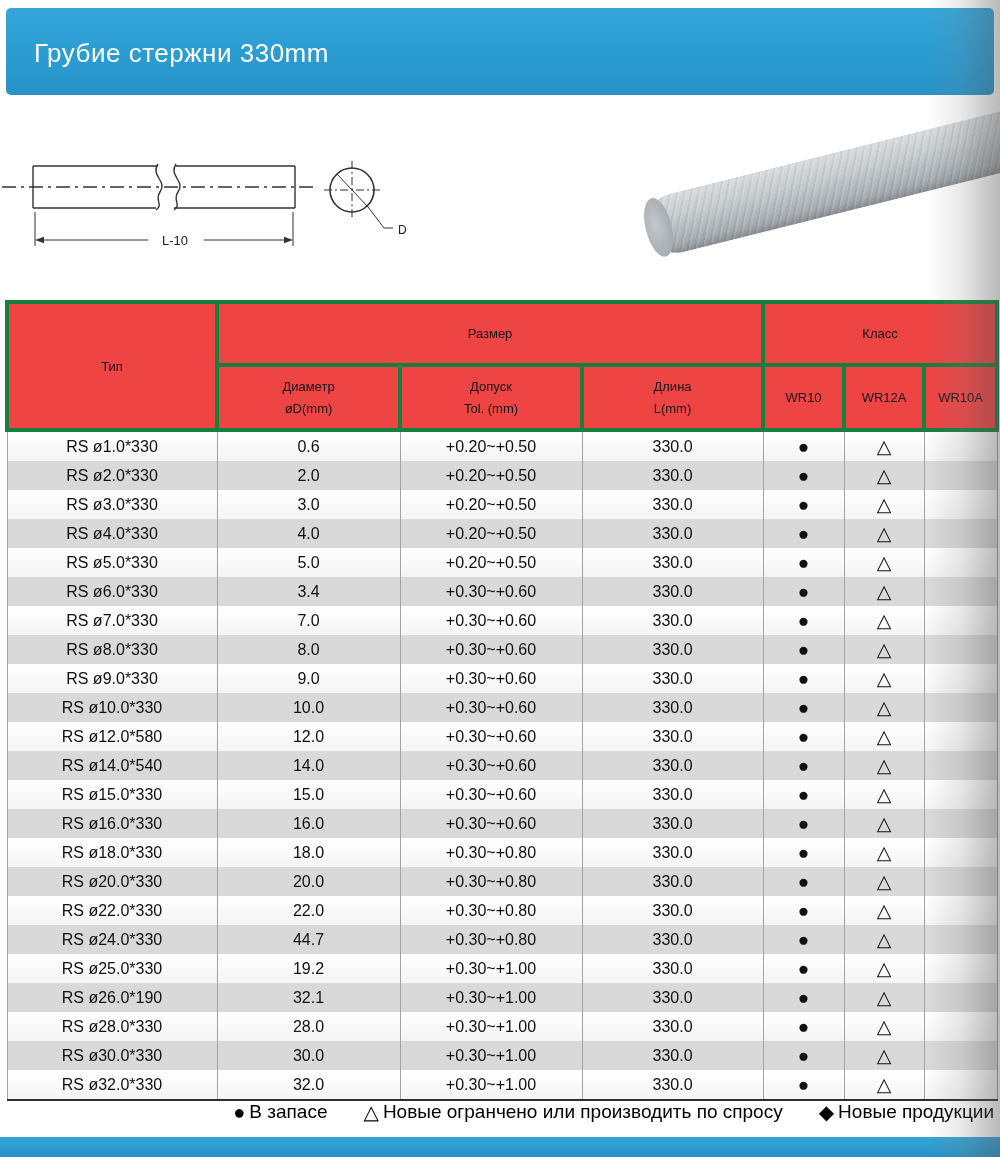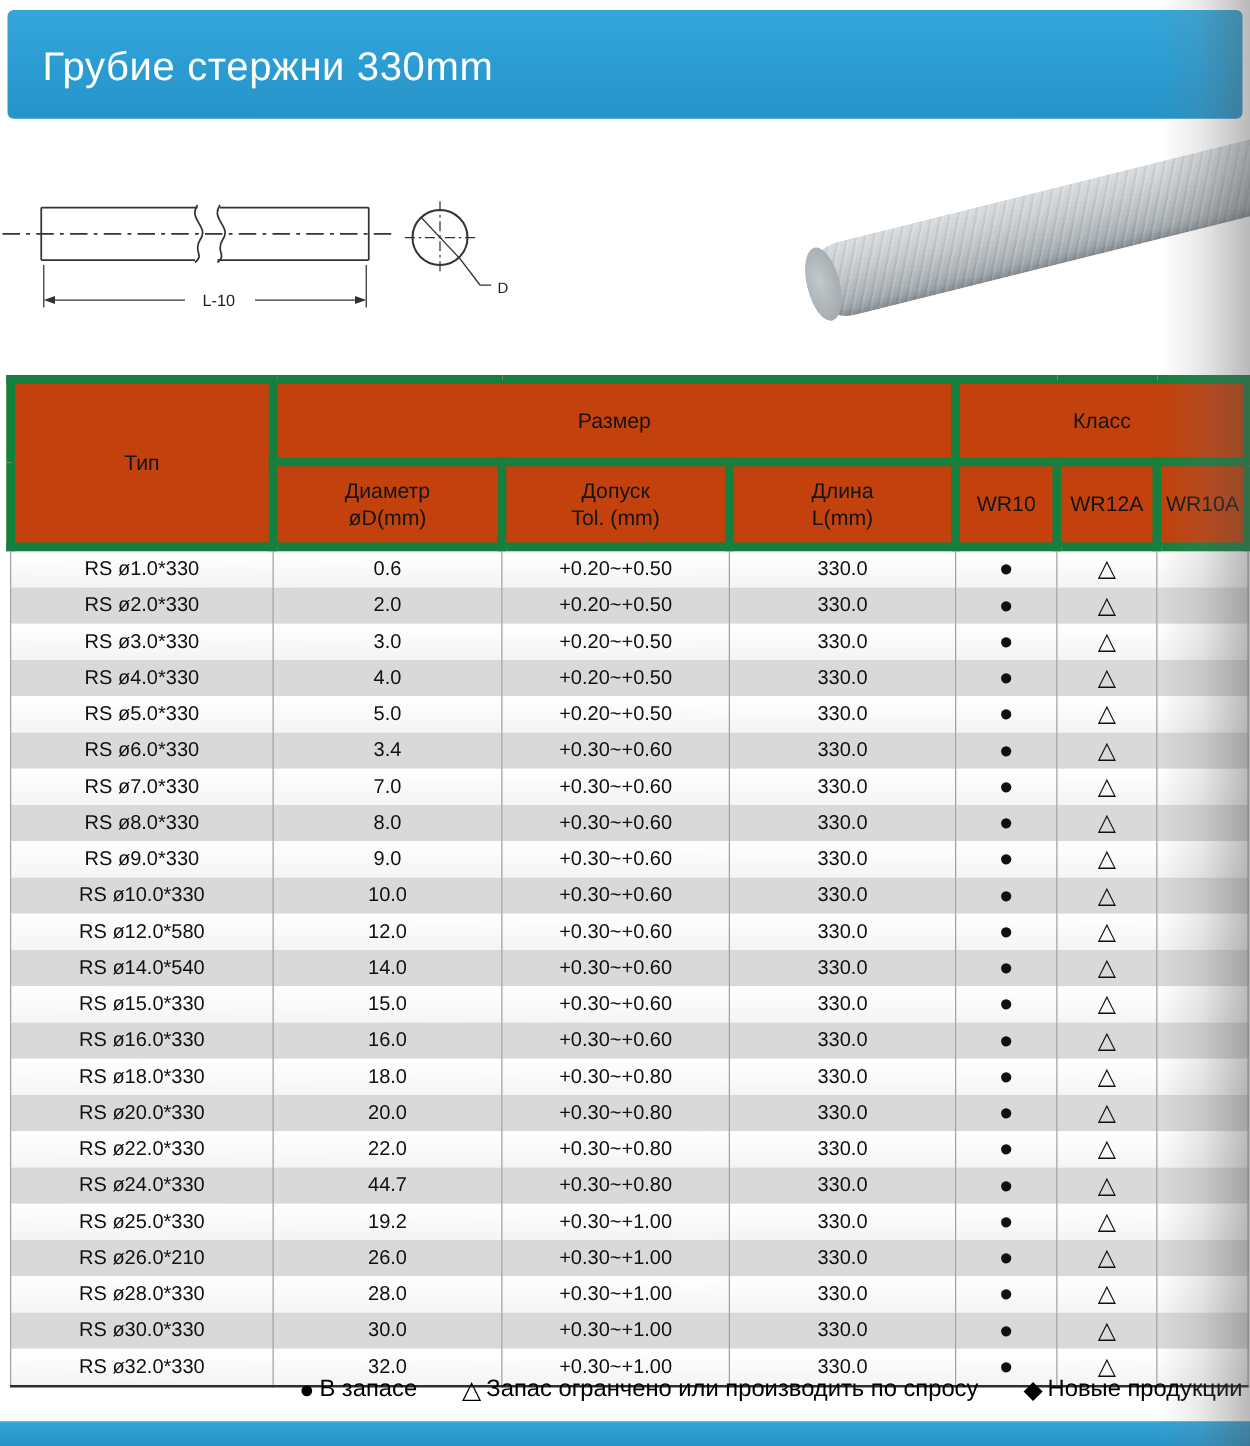--- a/index.html
+++ b/index.html
@@ -8,21 +8,21 @@
     background:#ffffff;font-family:"Liberation Sans", sans-serif;color:#111;
   }
   
   .banner{
     position:absolute;left:6px;top:8px;width:988px;height:87px;
     background:linear-gradient(180deg,#35a6d9 0%,#2b9cd2 55%,#2793c8 100%);
     border-radius:5px;
   }
   .banner-title{
     position:absolute;left:28px;top:0;height:87px;line-height:90px;
-    color:#ffffff;font-size:32px;font-weight:400;letter-spacing:.5px;white-space:nowrap;
+    color:#ffffff;font-size:26px;font-weight:400;letter-spacing:.5px;white-space:nowrap;
   }
   
   .drawing{position:absolute;left:0;top:128px;width:430px;height:165px;}
   
   .photo{position:absolute;left:620px;top:105px;width:380px;height:195px;overflow:hidden;background:#fff;}
   .rod{
     position:absolute;left:28px;top:95px;width:500px;height:60px;border-radius:30px;
     background:
       repeating-linear-gradient(115deg, rgba(255,255,255,.10) 0 2px, rgba(0,0,0,0) 2px 5px, rgba(0,0,0,.05) 5px 7px),
       linear-gradient(180deg,#d9dde0 0%,#c6cbce 38%,#b0b6ba 70%,#979ea3 100%);
@@ -41,22 +41,22 @@
     font-size:16px;
   }
   table.spec col.c-type{width:210px;}
   table.spec col.c-dia{width:183px;}
   table.spec col.c-tol{width:182px;}
   table.spec col.c-len{width:181px;}
   table.spec col.c-wr10{width:81px;}
   table.spec col.c-wr12a{width:80px;}
   table.spec col.c-wr10a{width:73px;}
   table.spec th{
-    background:#c2410c;font-weight:400;font-size:17px;color:#151515;
-    border:7px solid #15803d;text-align:center;vertical-align:middle;padding:0;
+    background:#ef4444;font-weight:400;font-size:13px;color:#151515;
+    border:4px solid #15803d;text-align:center;vertical-align:middle;padding:0;
   }
   tr.h1 th{height:59px;}
   tr.h2 th{height:61px;}
   th .l2{display:block;line-height:22px;}
   table.spec td{
     height:29px;padding:0;text-align:center;vertical-align:middle;
     border-left:1px solid #a2a2a2;border-right:1px solid #a2a2a2;color:#101010;
   }
   tbody tr:nth-child(odd) td{background:linear-gradient(180deg,#ffffff 0%,#f4f4f4 100%);}
   tbody tr:nth-child(even) td{background:#d9d9d9;}
@@ -327,22 +327,22 @@
         <tr>
           <td>RS ø25.0*330</td>
           <td>19.2</td>
           <td>+0.30~+1.00</td>
           <td>330.0</td>
           <td class="sym">●</td>
           <td class="sym">△</td>
           <td class="sym"></td>
         </tr>
         <tr>
-          <td>RS ø26.0*210</td>
-          <td>26.0</td>
+          <td>RS ø26.0*190</td>
+          <td>32.1</td>
           <td>+0.30~+1.00</td>
           <td>330.0</td>
           <td class="sym">●</td>
           <td class="sym">△</td>
           <td class="sym"></td>
         </tr>
         <tr>
           <td>RS ø28.0*330</td>
           <td>28.0</td>
           <td>+0.30~+1.00</td>
@@ -373,21 +373,21 @@
   </table>
 </div>
 
 <div class="legend">
   <span class="item">
     <span class="sym">●</span>
     <span>В запасе</span>
   </span>
   <span class="item">
     <span class="sym">△</span>
-    <span>Запас огранчено или производить по спросу</span>
+    <span>Новые огранчено или производить по спросу</span>
   </span>
   <span class="item">
     <span class="sym">◆</span>
     <span>Новые продукции</span>
   </span>
 </div>
 
 <div class="footer-bar"></div>
 
 <div class="edge-shadow"></div>

